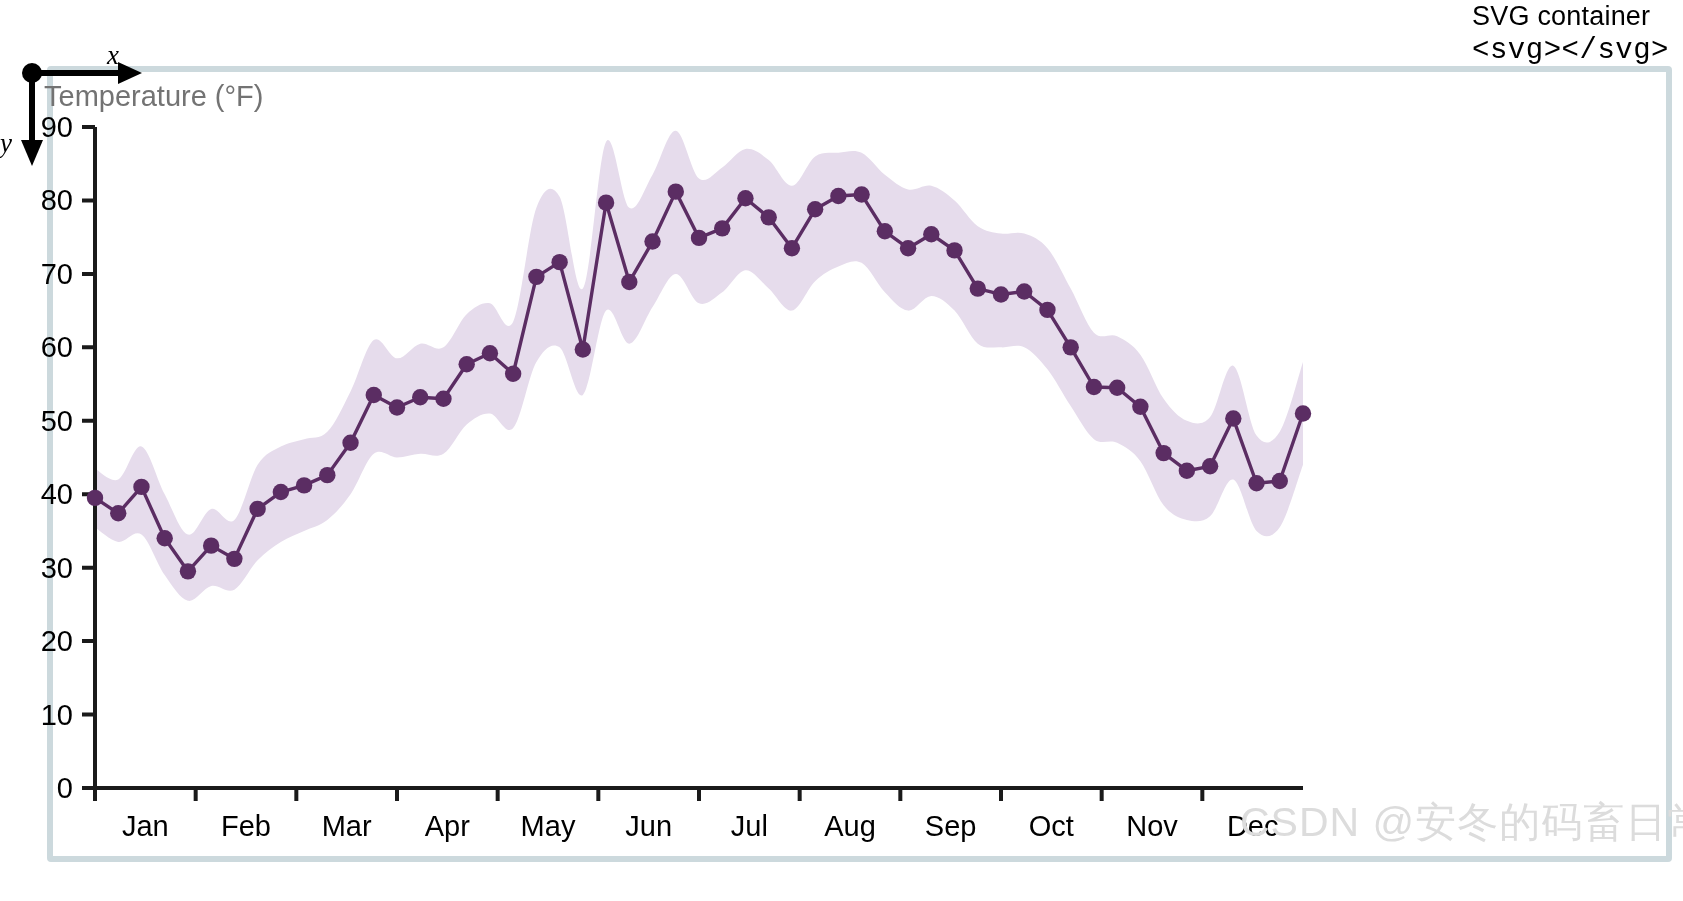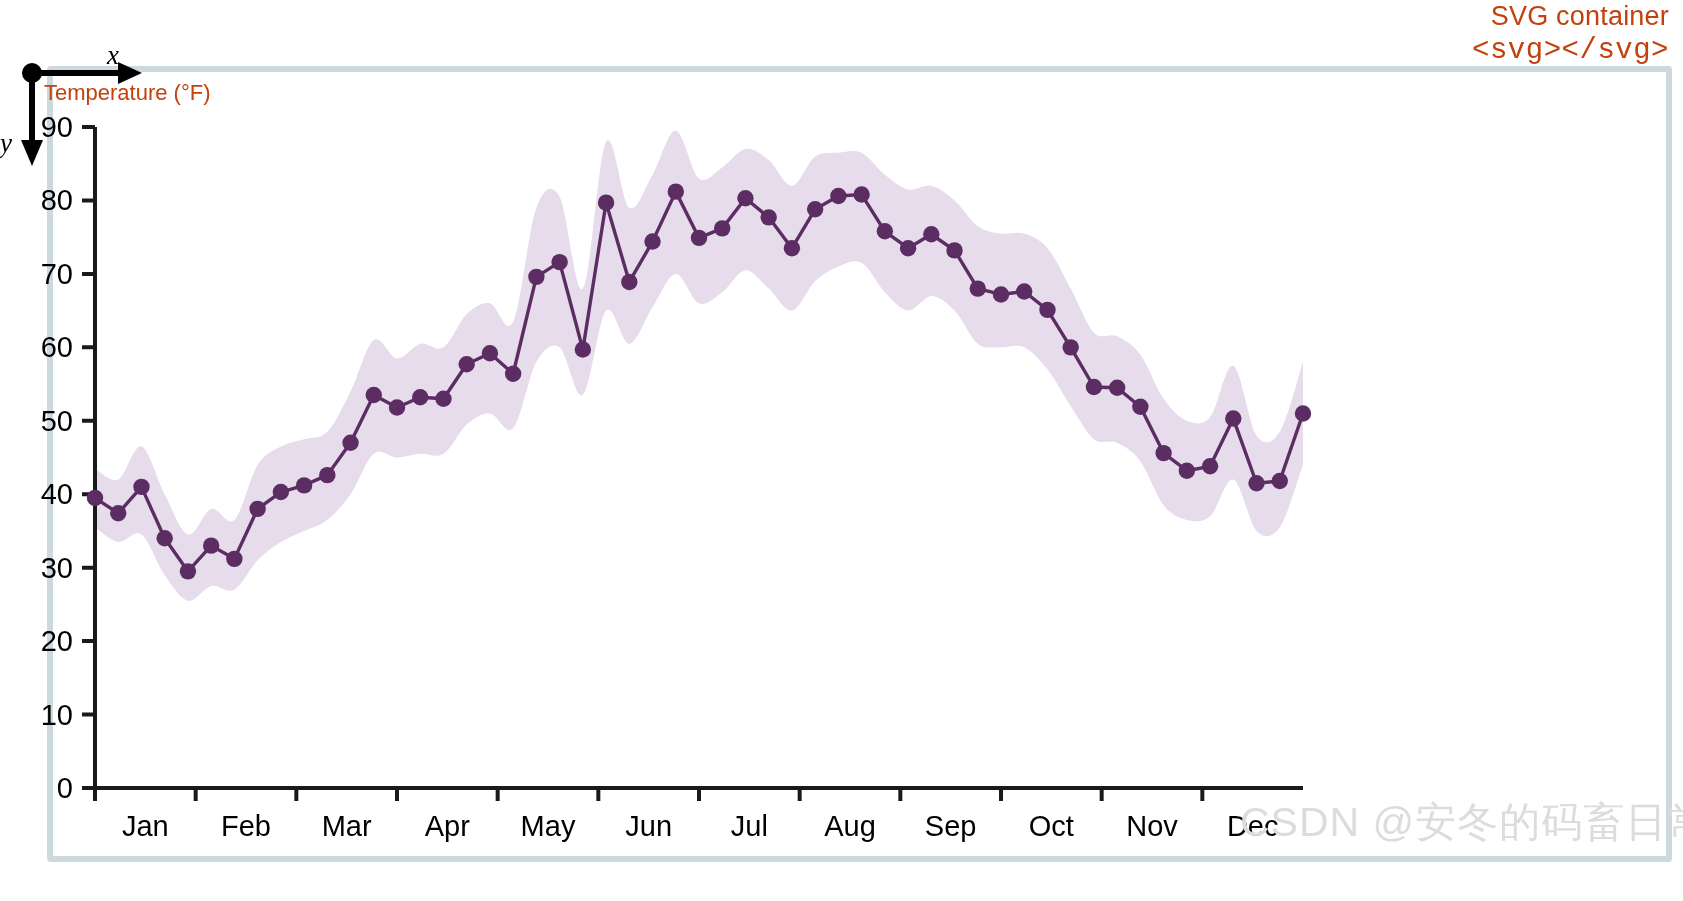--- a/index.html
+++ b/index.html
@@ -20,22 +20,21 @@
     border:6px solid #ccd9dd;
     border-radius:4px;
     box-sizing:border-box;
     background:transparent;
   }
 
   
   .container-label{
     position:absolute;
     right:14px; top:0px;
-    text-align:right;
-    color:#c2410c;
+    color:#000000;
     line-height:1.22;
     user-select:none;
   }
   .container-label .l1{
     font-family:"Liberation Sans", sans-serif;
     font-size:27px;
     letter-spacing:.2px;
   }
   .container-label .l2{
     font-family:"Liberation Mono","DejaVu Sans Mono", monospace;
@@ -53,22 +52,22 @@
   .axis-anno .ylab{
     position:absolute;left:0px;top:128px;
     font-family:"Liberation Serif","DejaVu Serif",serif;
     font-size:27px;color:#000;font-style:italic;
   }
 
   
   .plot-title{
     position:absolute;
     left:44px; top:80px;
-    font-size:22px;
-    color:#c2410c;
+    font-size:29px;
+    color:#737373;
     white-space:nowrap;
   }
 
   
   #chart{position:absolute;left:0;top:0;}
 
   
   .watermark{
     position:absolute;
     left:1240px; top:795px;

